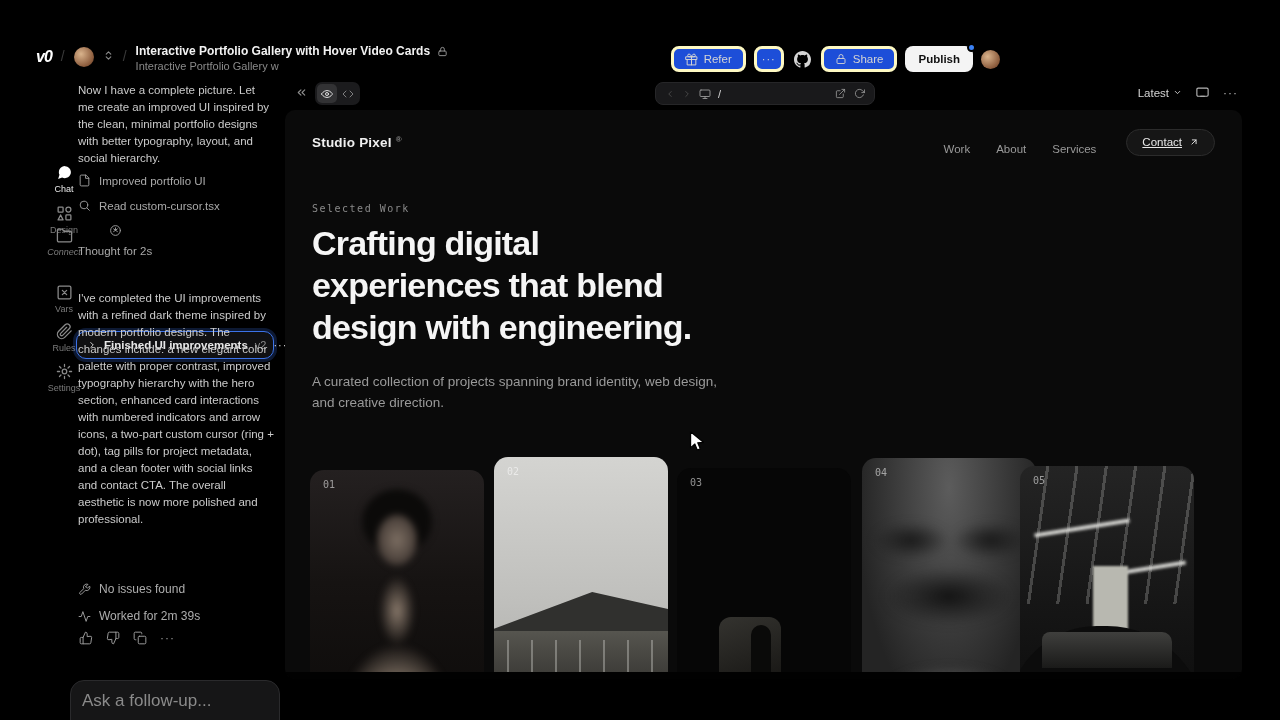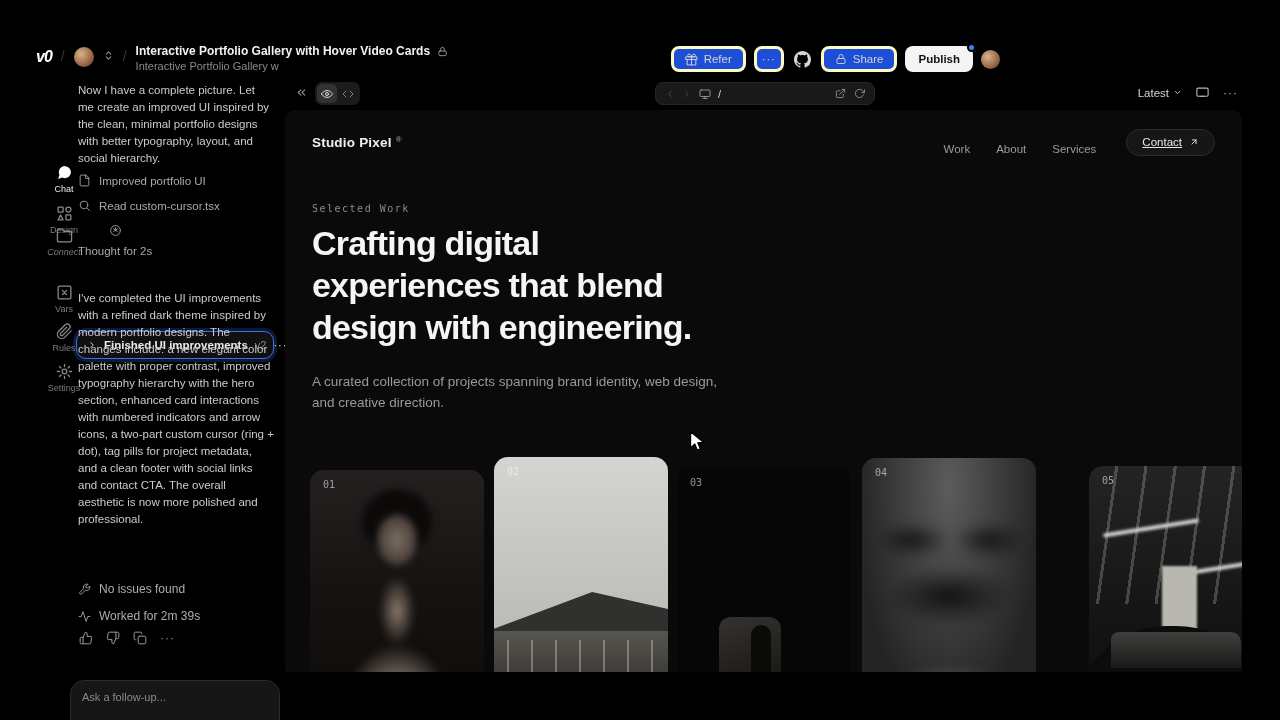--- a/index.html
+++ b/index.html
@@ -54,21 +54,21 @@
   .task-title { color:#e8e8e8; font-size:11.5px; font-weight:600; flex:0 0 auto; }
   .task-ver { color:#8a8a8a; font-size:11px; }
   .task-more { margin-left:auto; color:#cfcfcf; letter-spacing:1px; font-size:11px; }
   .status-row { position:absolute; left:8px; display:flex; align-items:center; gap:8px;
                 color:#adadad; font-size:12px; }
   .fb-row { position:absolute; left:9px; top:551px; display:flex; align-items:center; gap:13px; color:#9a9a9a; }
   .fb-row .fb { cursor:pointer; }
   #composer { position:absolute; left:0; top:600px; width:210px; height:77px;
               background:#161617; border:1px solid #2a2a2c; border-radius:14px; }
   #composer input { position:absolute; left:11px; top:10px; width:180px; background:transparent; border:none;
-                    outline:none; color:#e5e5e5; font-size:11px; font-family:"Liberation Sans",sans-serif; }
+                    outline:none; color:#e5e5e5; font-size:17px; font-family:"Liberation Sans",sans-serif; }
   #composer input::placeholder { color:#8a8a8a; }
 
   
   #preview { position:absolute; left:285px; top:82px; width:957px; height:597px; }
   .ptoolbar { position:absolute; left:0; top:0; width:100%; height:24px; }
   .collapse { position:absolute; left:10px; top:4px; color:#8f8f8f; cursor:pointer; }
   .seg { position:absolute; left:30px; top:0; height:23px; background:#1b1b1d; border-radius:7px;
          display:flex; align-items:center; padding:2px; gap:1px; }
   .seg .seg-item { width:20px; height:19px; border-radius:5px; display:flex; align-items:center;
                    justify-content:center; color:#8a8a8a; cursor:pointer; }
@@ -495,21 +495,21 @@
           <div class="o"></div>
         </div>
       <span class="num">03</span>
     </div>
     <div class="card" style="left:577px; top:348px;">
       <div class="art art4">
           <div class="a"></div>
         </div>
       <span class="num">04</span>
     </div>
-    <div class="card" style="left:804px; top:356px;">
+    <div class="card" style="left:735px; top:356px;">
       <div class="art art5">
         <div class="beams"></div>
           <div class="tube"></div>
           <div class="tube tube2"></div>
         <div class="pillar"></div>
           <div class="car">
             <div class="glass"></div>
           </div>
       </div>
       <span class="num">05</span>

